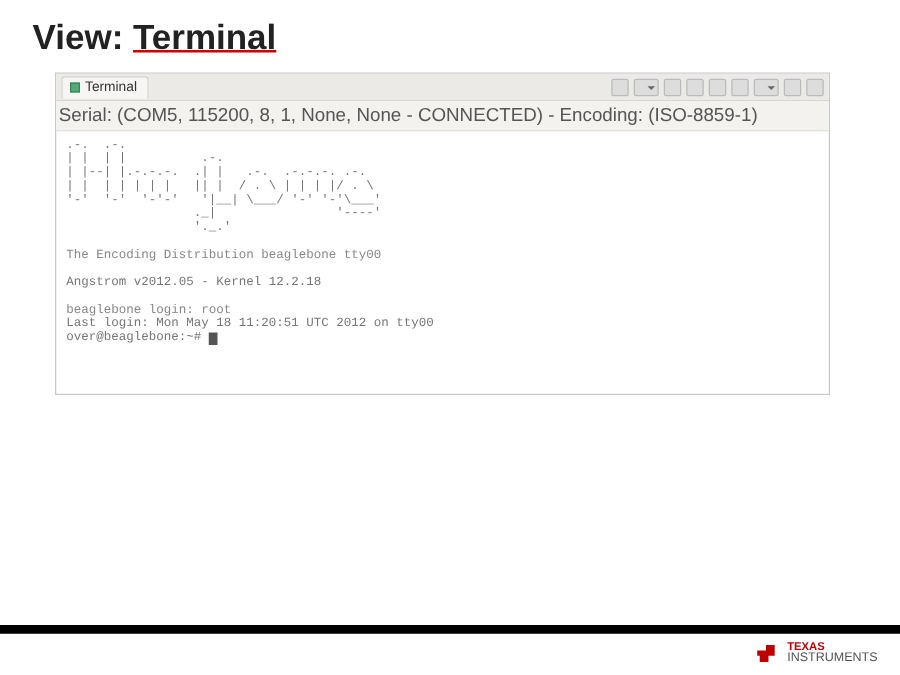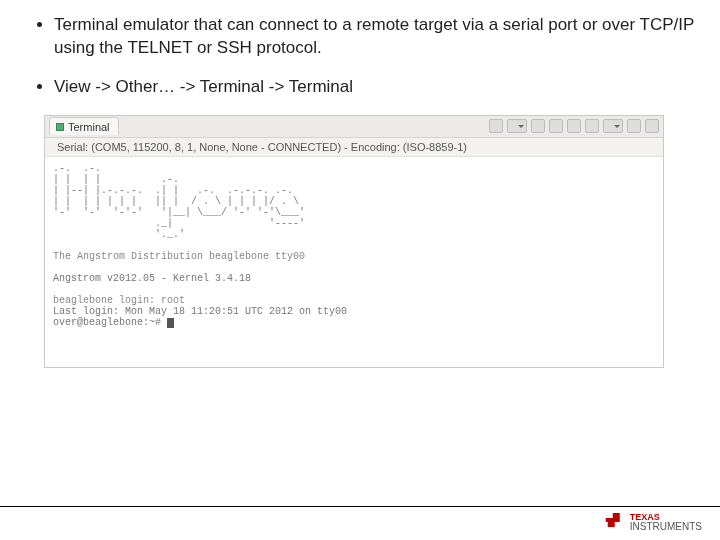--- a/index.html
+++ b/index.html
@@ -50,66 +50,65 @@
     background: #ddd; border: 1px solid #bbb;
     border-radius: 2px;
   }
   .tool-icon.dd { width: 20px; position: relative; }
   .tool-icon.dd::after {
     content: ""; position: absolute; right: 2px; top: 5px;
     border-left: 3px solid transparent; border-right: 3px solid transparent;
     border-top: 3px solid #666;
   }
   .status-row {
-    font-size: 11px; color: #555;
-    padding: 3px 12px;
+    font-size: 15px; color: #555;
+    padding: 3px 2px;
     border-bottom: 1px solid #e2e0dc;
     background: #f4f2ef;
   }
   .term-body {
     font-family: "Courier New", monospace;
     font-size: 10px;
     line-height: 1.1;
     color: #777;
     padding: 6px 8px 10px 8px;
     white-space: pre;
     height: 210px;
     overflow: hidden;
   }
   .term-body .dist { margin-top: 10px; color: #888; }
   .term-body .login { margin-top: 16px; color: #888; }
   .term-body .prompt { color: #777; }
   .cursor { display:inline-block; width:7px; height:10px; background:#555; vertical-align: text-bottom; }
   .footer {
     position: absolute; bottom: 8px; left: 0; right: 0;
-    border-top: 1px solid #000000;
+    border-top: 7px solid #000000;
     padding: 6px 18px 0 0;
-    display: flex; justify-content: flex-end; align-items: flex-start;
+    display: flex; justify-content: flex-end; align-items: center;
     gap: 6px;
   }
   .ti-chip {
     width: 20px; height: 14px;
     position: relative;
   }
   .ti-chip::before {
     content: ""; position: absolute; inset: 0;
     background: #b00; clip-path: polygon(10% 35%, 45% 35%, 45% 0%, 80% 0%, 80% 65%, 55% 65%, 55% 100%, 20% 100%, 20% 65%, 10% 65%);
   }
   .ti-text { font-size: 10px; color: #555; line-height: 1; }
   .ti-text .b { color: #b00; font-weight: bold; display:block; font-size: 9px; }
 </style>
 </head>
 <body>
 
 <div class="slide">
+  <h1 class="title">
+    <span>View: </span><span class="u">Terminal</span>
+  </h1>
 
-  <ul class="bullets">
-    <li>Terminal emulator that can connect to a remote target via a serial port or over TCP/IP using the TELNET or SSH protocol.</li>
-    <li>View -&gt; Other… -&gt; Terminal -&gt; Terminal</li>
-  </ul>
 
   <div class="terminal-wrap">
     <div class="tab-row">
       <div class="tab">
         <span class="sq"></span>
         <span>Terminal</span>
       </div>
       <div class="spacer"></div>
       <div class="tool-icon"></div>
       <div class="tool-icon dd"></div>
@@ -123,23 +122,23 @@
     </div>
     <div class="status-row">Serial: (COM5, 115200, 8, 1, None, None - CONNECTED) - Encoding: (ISO-8859-1)</div>
     <div class="term-body"><span>.-.  .-.
 | |  | |          .-.
 | |--| |.-.-.-.  .| |   .-.  .-.-.-. .-.
 | |  | | | | |   || |  / . \ | | | |/ . \
 '-'  '-'  '-'-'   '|__| \___/ '-' '-'\___'
                  ._|                '----'
                  '._.'</span>
 
-<span class="dist">The Angstrom Distribution beaglebone tty00</span>
+<span class="dist">The Encoding Distribution beaglebone tty00</span>
 
-<span>Angstrom v2012.05 - Kernel 3.4.18</span>
+<span>Angstrom v2012.05 - Kernel 12.2.18</span>
 
 <span class="login">beaglebone login: root</span>
 <span>Last login: Mon May 18 11:20:51 UTC 2012 on tty00</span>
 <span class="prompt">over@beaglebone:~# </span><span class="cursor"></span></div>
   </div>
 </div>
 
 <div class="footer">
   <div class="ti-chip"></div>
   <div class="ti-text">

